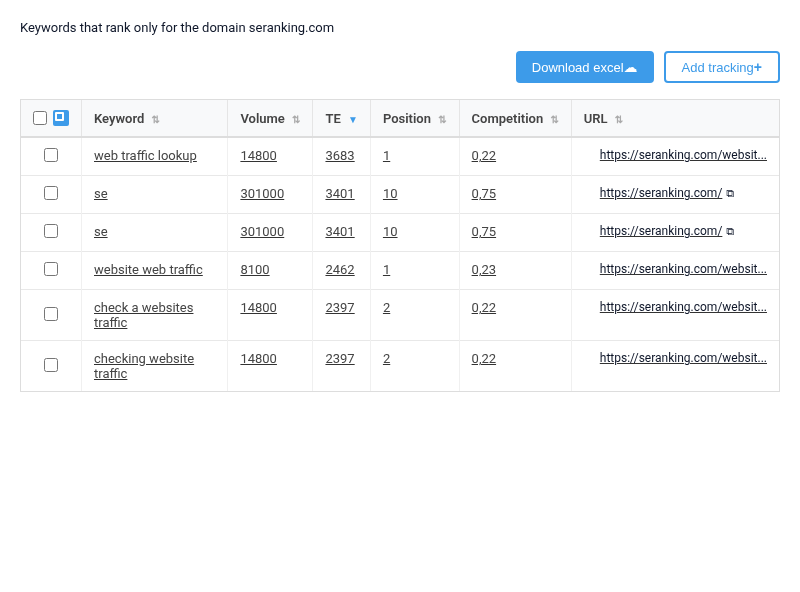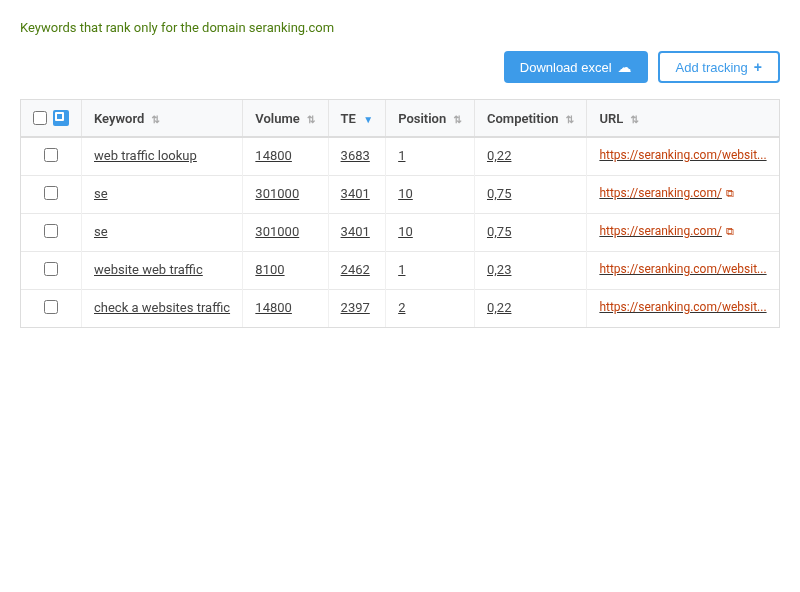--- a/index.html
+++ b/index.html
@@ -5,53 +5,51 @@
     * { box-sizing: border-box; margin: 0; padding: 0; }
     body {
       font-family: -apple-system, BlinkMacSystemFont, 'Segoe UI', Roboto, sans-serif;
       background: #fff;
       color: #333;
       font-size: 13px;
       padding: 20px;
     }
     .page-title {
       font-size: 13px;
-      color: #4d7c0f;
+      color: #0f172a;
       margin-bottom: 16px;
       font-weight: 400;
     }
     .toolbar {
       display: flex;
       justify-content: flex-end;
       gap: 10px;
       margin-bottom: 16px;
     }
     .btn-download {
       background: #3d9be9;
       color: #fff;
       border: none;
       border-radius: 4px;
       padding: 8px 16px;
       font-size: 13px;
       cursor: pointer;
       display: flex;
       align-items: center;
-      gap: 6px;
     }
     .btn-add-tracking {
       background: #fff;
       color: #3d9be9;
       border: 2px solid #3d9be9;
       border-radius: 4px;
       padding: 2px 16px;
       font-size: 13px;
       cursor: pointer;
       display: flex;
       align-items: center;
-      gap: 6px;
       font-weight: 500;
     }
     .table-wrapper {
       border: 1px solid #ddd;
       border-radius: 0;
       overflow: hidden;
     }
     table {
       width: 100%;
       border-collapse: collapse;
@@ -85,21 +83,21 @@
     tbody tr:last-child { border-bottom: none; }
     tbody td {
       padding: 10px 12px;
       vertical-align: top;
       border-right: 1px solid #f0f0f0;
       color: #444;
     }
     tbody td:last-child { border-right: none; }
     .td-checkbox { vertical-align: middle; text-align: center; }
     .td-url { color: #3d9be9; font-size: 12px; }
-    .td-url a { color: #c2410c; text-decoration: none; }
+    .td-url a { color: #0f172a; text-decoration: none; margin-left: 16px; }
     input[type="checkbox"] {
       width: 14px;
       height: 14px;
       cursor: pointer;
     }
     .header-checkbox-cell {
       display: flex;
       align-items: center;
       gap: 6px;
     }
@@ -198,15 +196,24 @@
         </tr>
         <tr>
           <td class="td-checkbox"><input type="checkbox" style=""></td>
           <td>check a websites traffic</td>
           <td>14800</td>
           <td>2397</td>
           <td>2</td>
           <td>0,22</td>
           <td class="td-url"><a href="#">https://seranking.com/websit...</a></td>
         </tr>
+        <tr>
+          <td class="td-checkbox"><input type="checkbox" style=""></td>
+          <td>checking website traffic</td>
+          <td>14800</td>
+          <td>2397</td>
+          <td>2</td>
+          <td>0,22</td>
+          <td class="td-url"><a href="#">https://seranking.com/websit...</a></td>
+        </tr>
       </tbody>
   </table>
 </div>
 
 </body></html>

